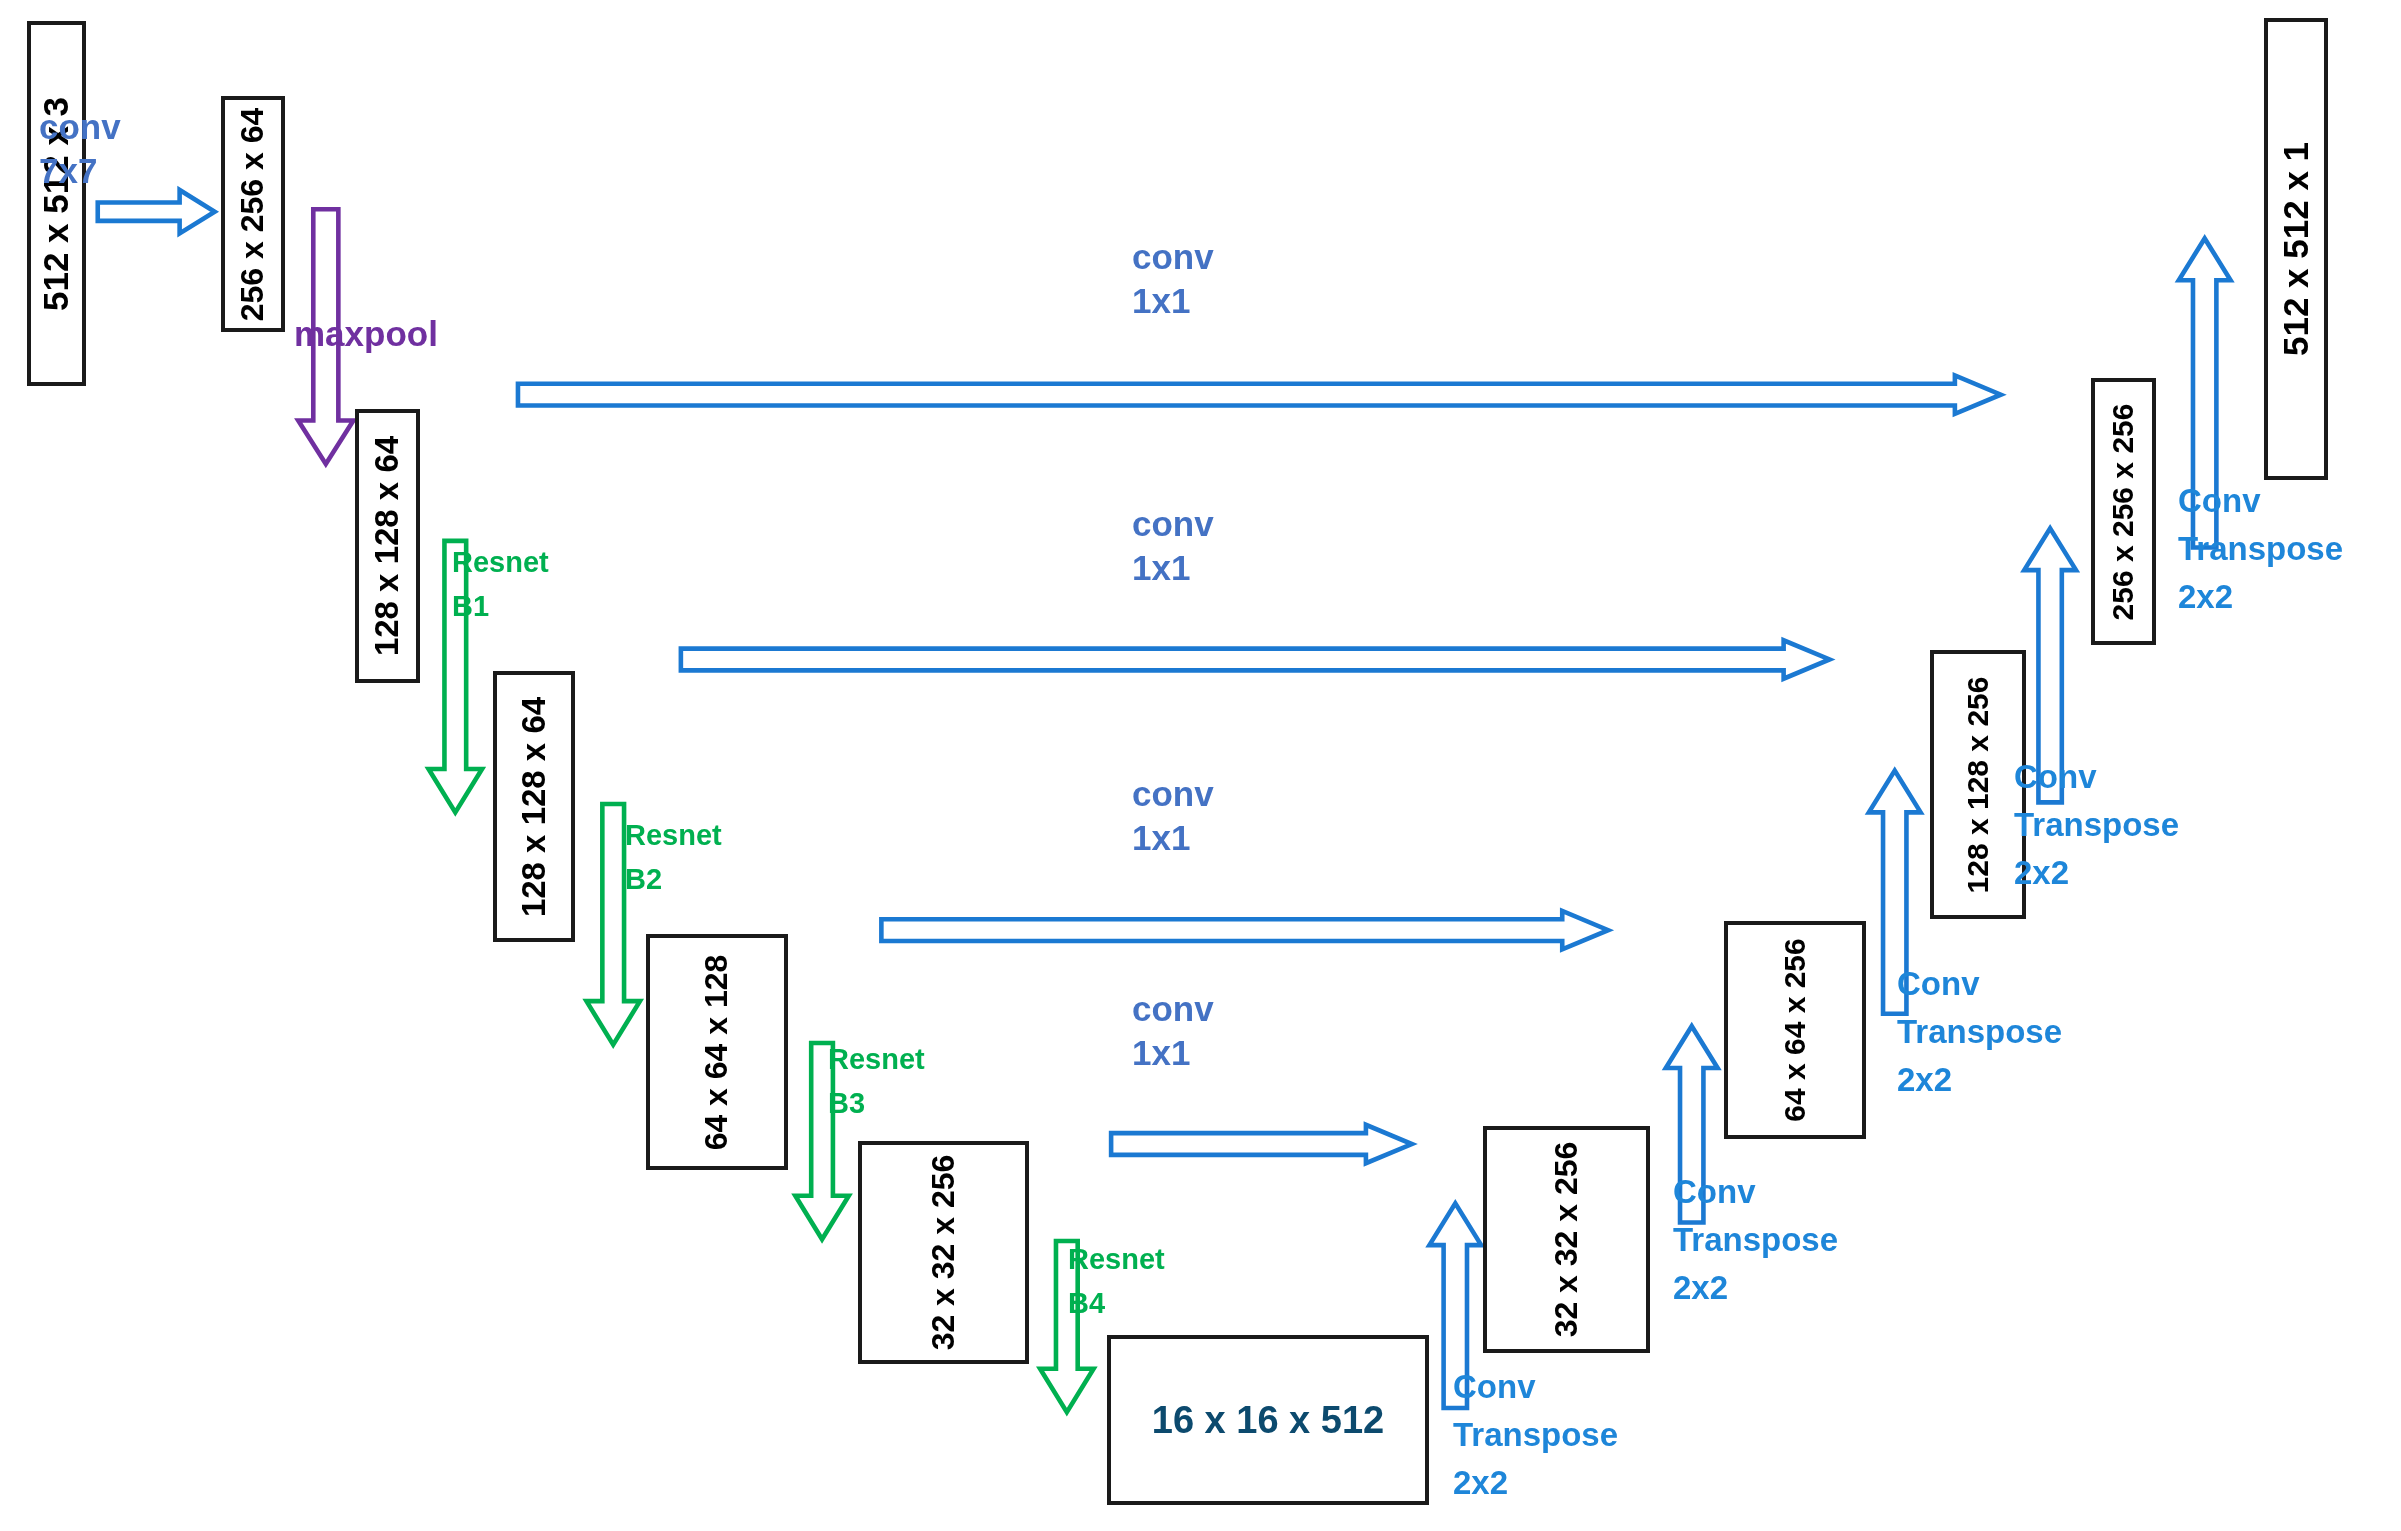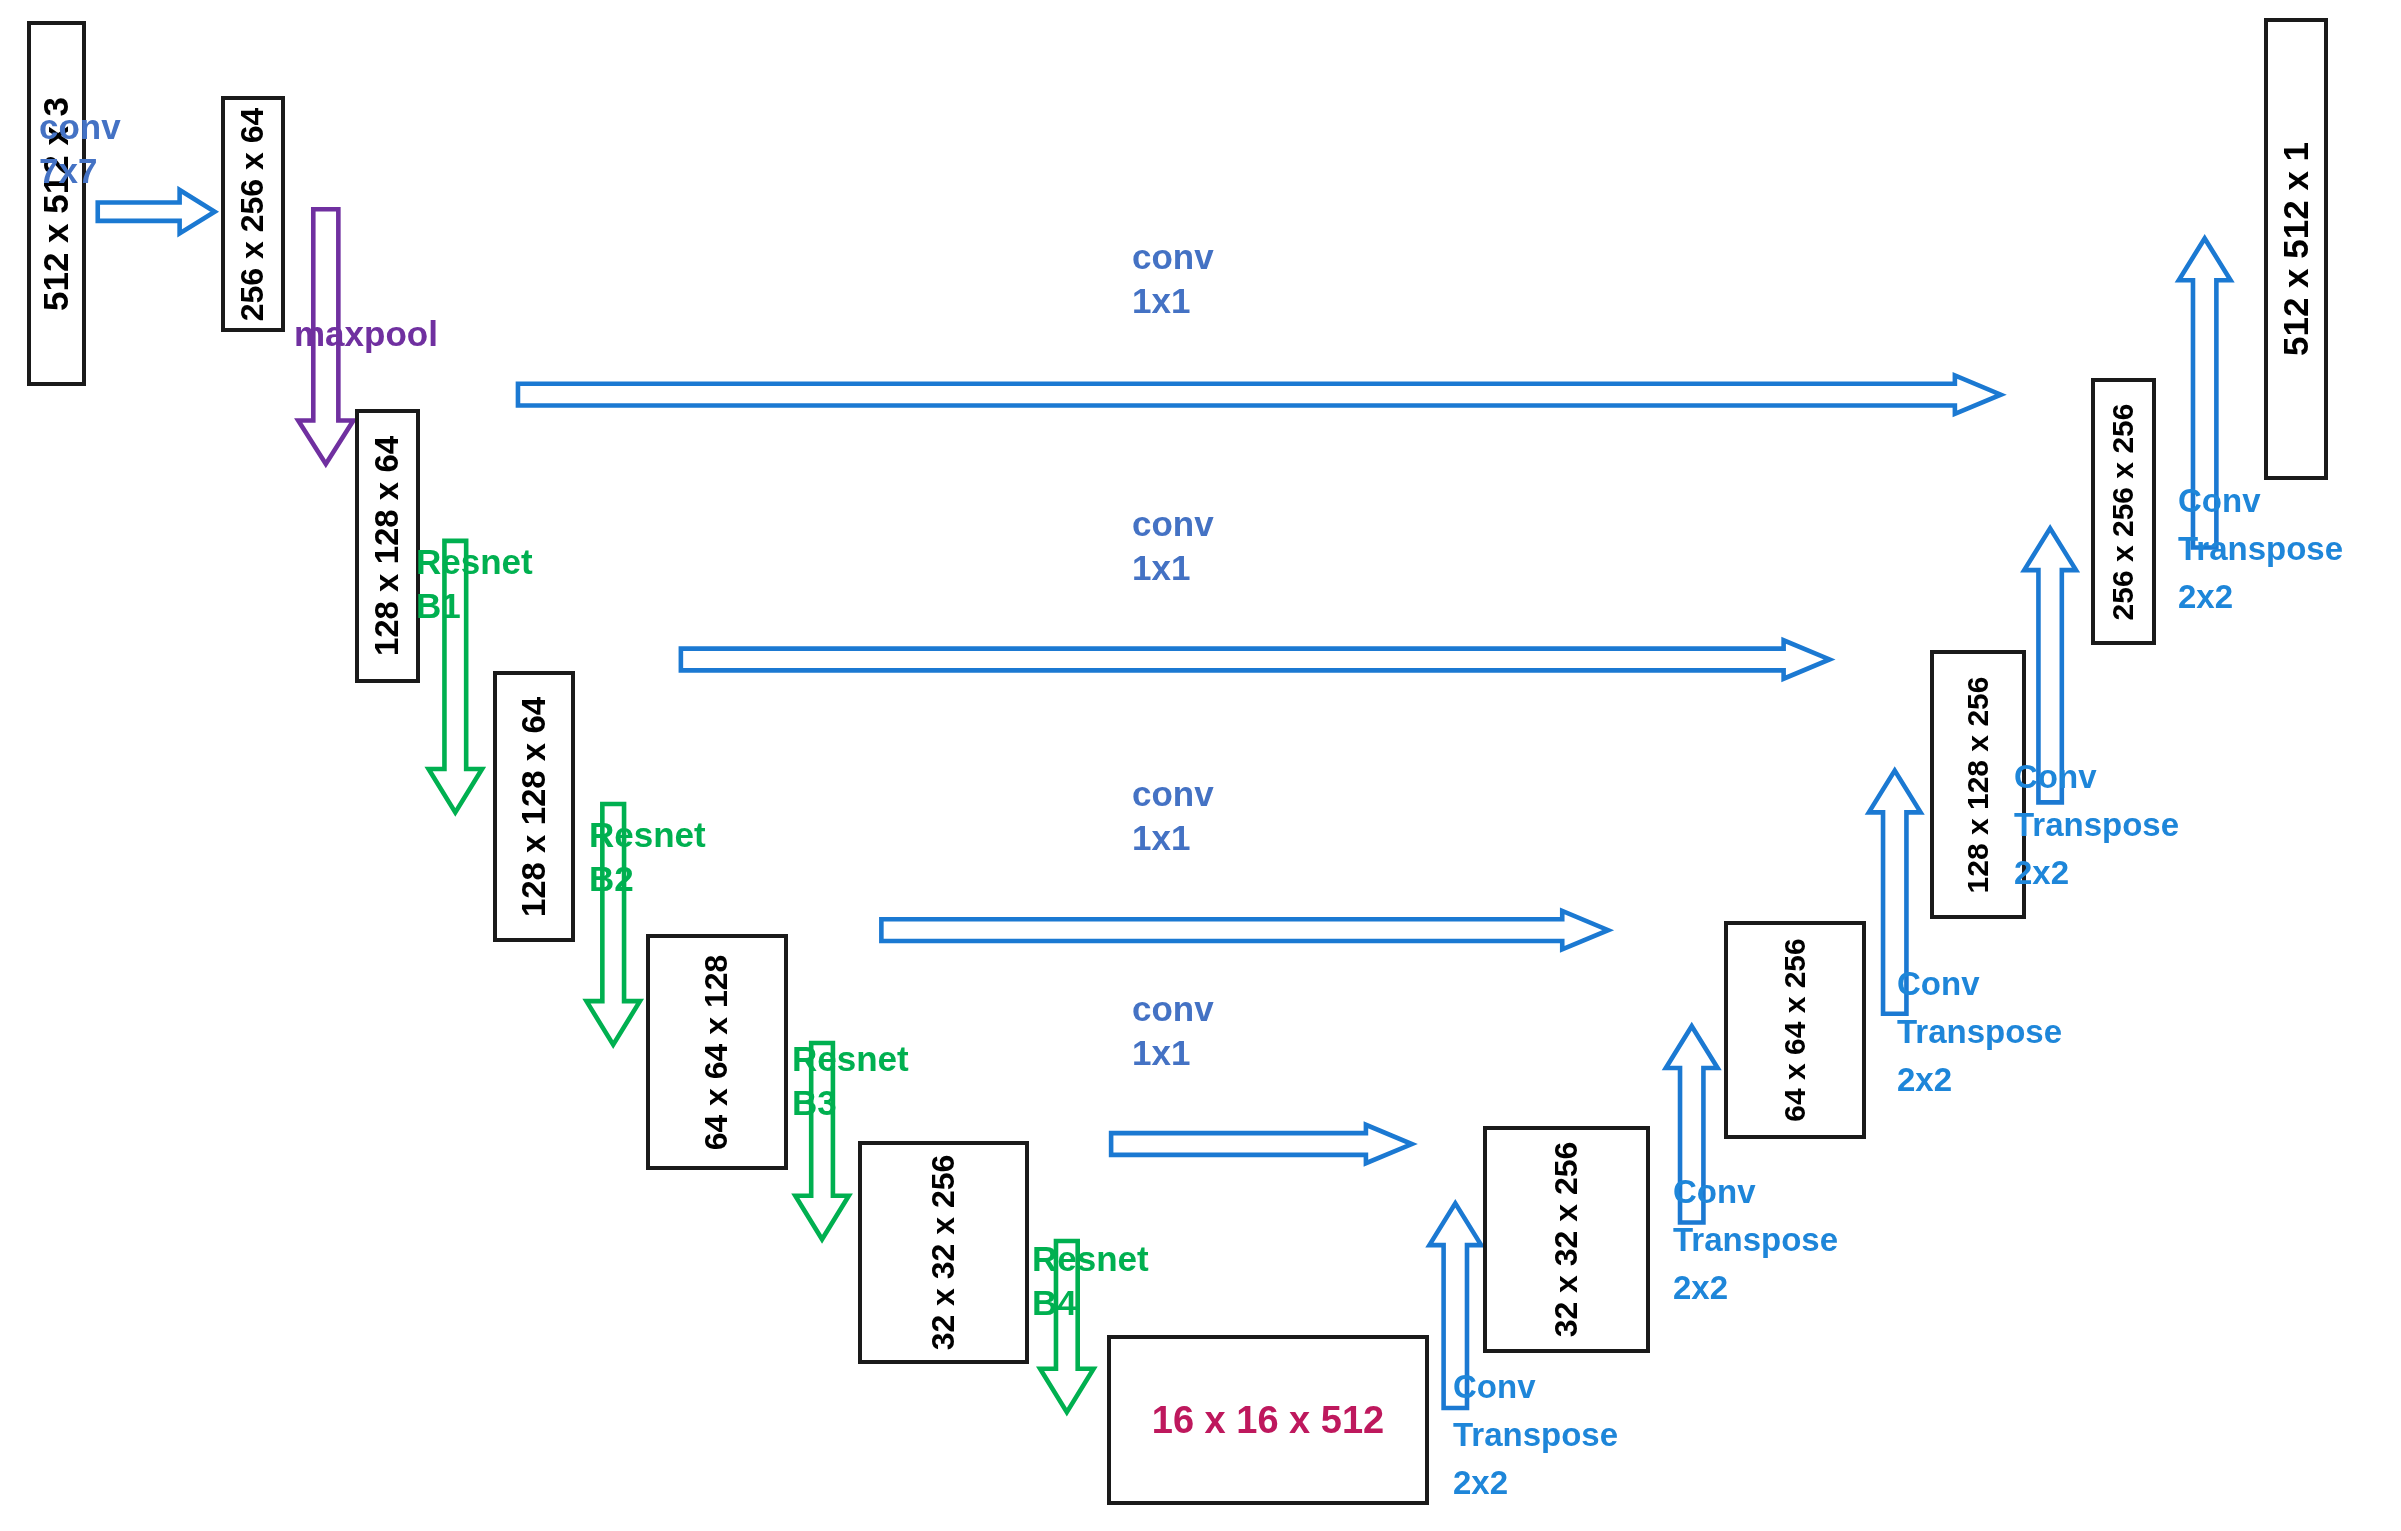--- a/index.html
+++ b/index.html
@@ -2,26 +2,26 @@
 <html style="--blue-label: #4472c4; --blue-ct: #1e86d9; --green: #00b050; --purple: #7030a0; --box-border: #1a1a1a;font-size:13.4px"><head>
 <meta charset="utf-8">
 <style>
   html,body{margin:0;padding:0;background:#ffffff;}
   body{font-family:"Liberation Sans", sans-serif;}
   #canvas{position:relative;width:2401px;height:1532px;background:#fff;overflow:hidden;}
   #arrow-layer{position:absolute;left:0;top:0;}
   .box{position:absolute;border:4.2px solid var(--box-border);background:#fff;
        display:flex;align-items:center;justify-content:center;box-sizing:border-box;}
   .box .vtext{transform:rotate(-90deg);white-space:nowrap;font-weight:bold;color:#000;}
-  .box .htext{white-space:nowrap;font-weight:bold;color:#be185d;}
+  .box .htext{white-space:nowrap;font-weight:bold;color:#0c4a6e;}
   .lbl{position:absolute;text-align:left;font-weight:bold;width:251px;}
   .lbl span{display:block;}
   .op-conv{color:var(--blue-label);font-size:35px;line-height:44px;}
   .op-ct{color:var(--blue-ct);font-size:33px;line-height:48px;}
-  .op-green{color:var(--green);font-size:35px;line-height:44px;}
+  .op-green{color:var(--green);font-size:29px;line-height:44px;padding-left:36px;}
   .op-purple{color:var(--purple);font-size:35px;line-height:35px;}
 </style>
 </head>
 <body>
 
 <div id="canvas">
 
   <svg id="arrow-layer" width="2401" height="1532" viewBox="0 0 2874 1833">
       <path d="M 117 242 L 215 242 L 215 227 L 257 253
             L 215 279 L 215 264 L 117 264 Z" fill="#ffffff" stroke="#1b79d2" stroke-width="5.5" stroke-linejoin="miter"></path>

